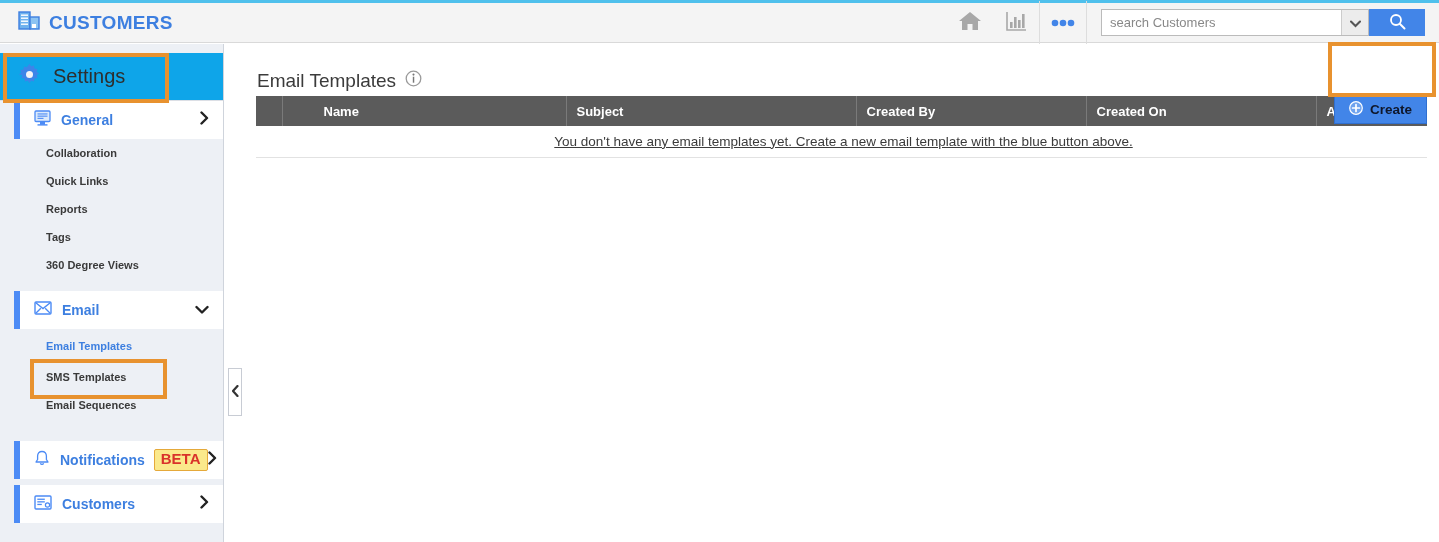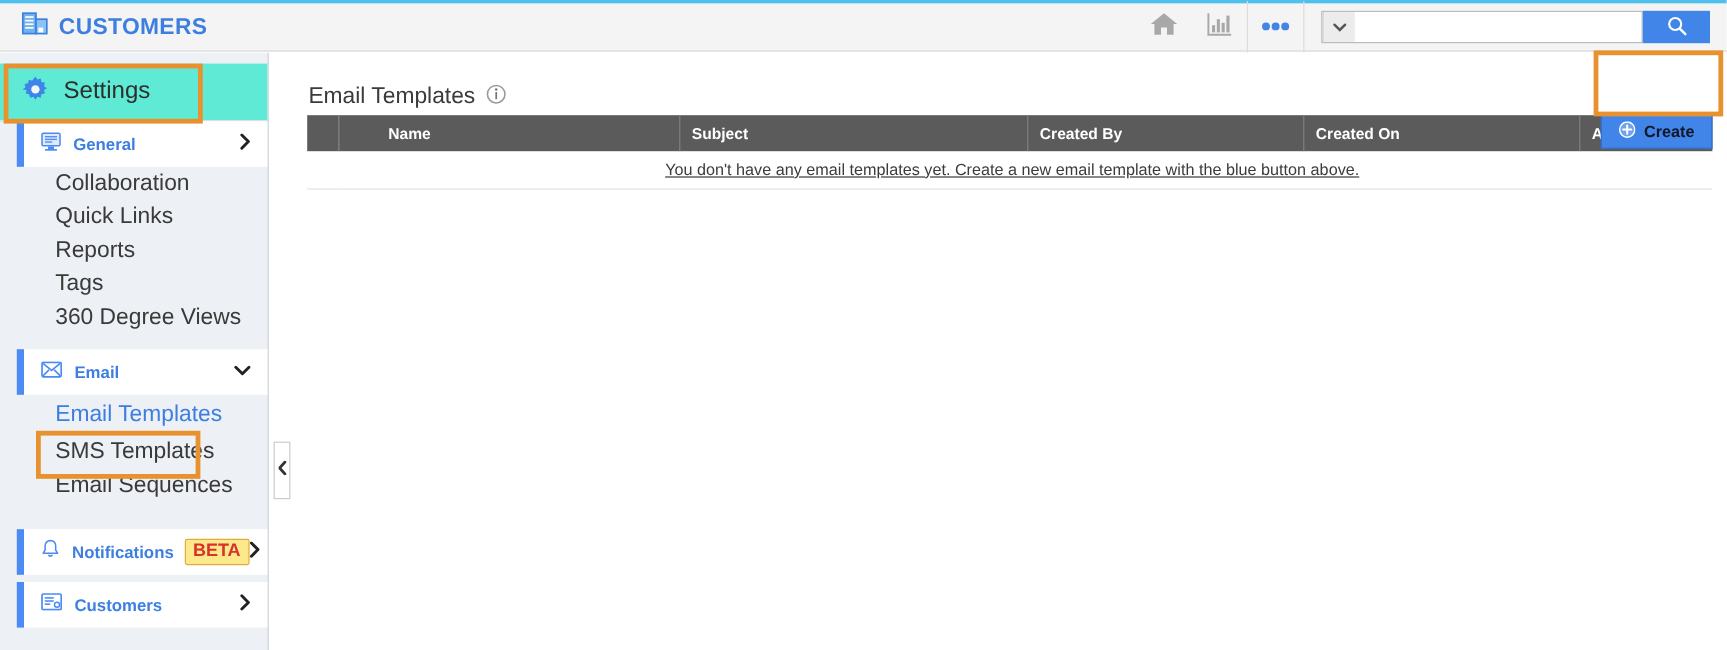--- a/index.html
+++ b/index.html
@@ -57,21 +57,21 @@
   }
 
   
   .sidebar {
     position: absolute; top: 44px; left: 0; width: 224px; height: 498px;
     background: #EDF0F5;
     border-right: 1px solid #cfd4dc;
     overflow: hidden;
   }
   .settings-head {
-    height: 48px; margin: 9px 0 0 0; background: #5eead4;
+    height: 48px; margin: 9px 0 0 0; background: #0ea5e9;
     display: flex; align-items: center; gap: 12px; padding-left: 18px;
     border-bottom: 1px solid #dcdfe5;
   }
   .settings-head .label { font-size: 20px; color: #2e2e2e; }
 
   .nav-group { }
   .nav-main {
     position: relative; height: 38px; background: #ffffff; margin-left: 20px;
     display: flex; align-items: center; padding-left: 14px; cursor: pointer;
   }
@@ -80,21 +80,21 @@
     background: #4C8BF5;
   }
   .nav-main .nav-label {
     color: #3D7FE0; font-size: 14px; font-weight: bold; margin-left: 10px;
   }
   .nav-main .chev { margin-left: auto; margin-right: 14px; }
   .nav-sub {
     height: 28px; display: flex; align-items: center; padding-left: 46px;
     cursor: pointer;
   }
-  .nav-sub .sub-label { font-size: 19px; font-weight: normal; color: #3a3a3a; text-align: right; }
+  .nav-sub .sub-label { font-size: 11px; font-weight: bold; color: #3a3a3a; text-align: right; }
   .nav-sub.active .sub-label { color: #3D7FE0; }
   .beta-badge {
     margin-left: 9px; background: #FBE98B; border: 1px solid #E5A93A;
     color: #D9322B; font-size: 15px; font-weight: bold; padding: 1px 6px 2px;
     border-radius: 2px; line-height: 1.1; text-align: right;
   }
 
   
   .hl {
     position: absolute; border: 4px solid #E8922F; pointer-events: none; z-index: 40;
@@ -210,20 +210,21 @@
           <circle cx="13" cy="5" r="3.3" fill="#4285E8"></circle>
           <circle cx="21" cy="5" r="3.3" fill="#4285E8"></circle>
         </svg>
       </span>
     </div>
 
     <div class="hdr-sep"></div>
 
     <div class="search-wrap">
       <div class="search-box">
+        <input type="text" value="" placeholder="search Customers" style="">
         <div class="search-caret">
           <span>
             <svg width="11" height="8" viewBox="0 0 11 8">
               <path d="M1 1.6 L5.5 6 L10 1.6" stroke="#555" stroke-width="2.1" fill="none" stroke-linecap="round"></path>
             </svg>
           </span>
         </div>
       </div>
       <button class="search-btn">
         <span>

